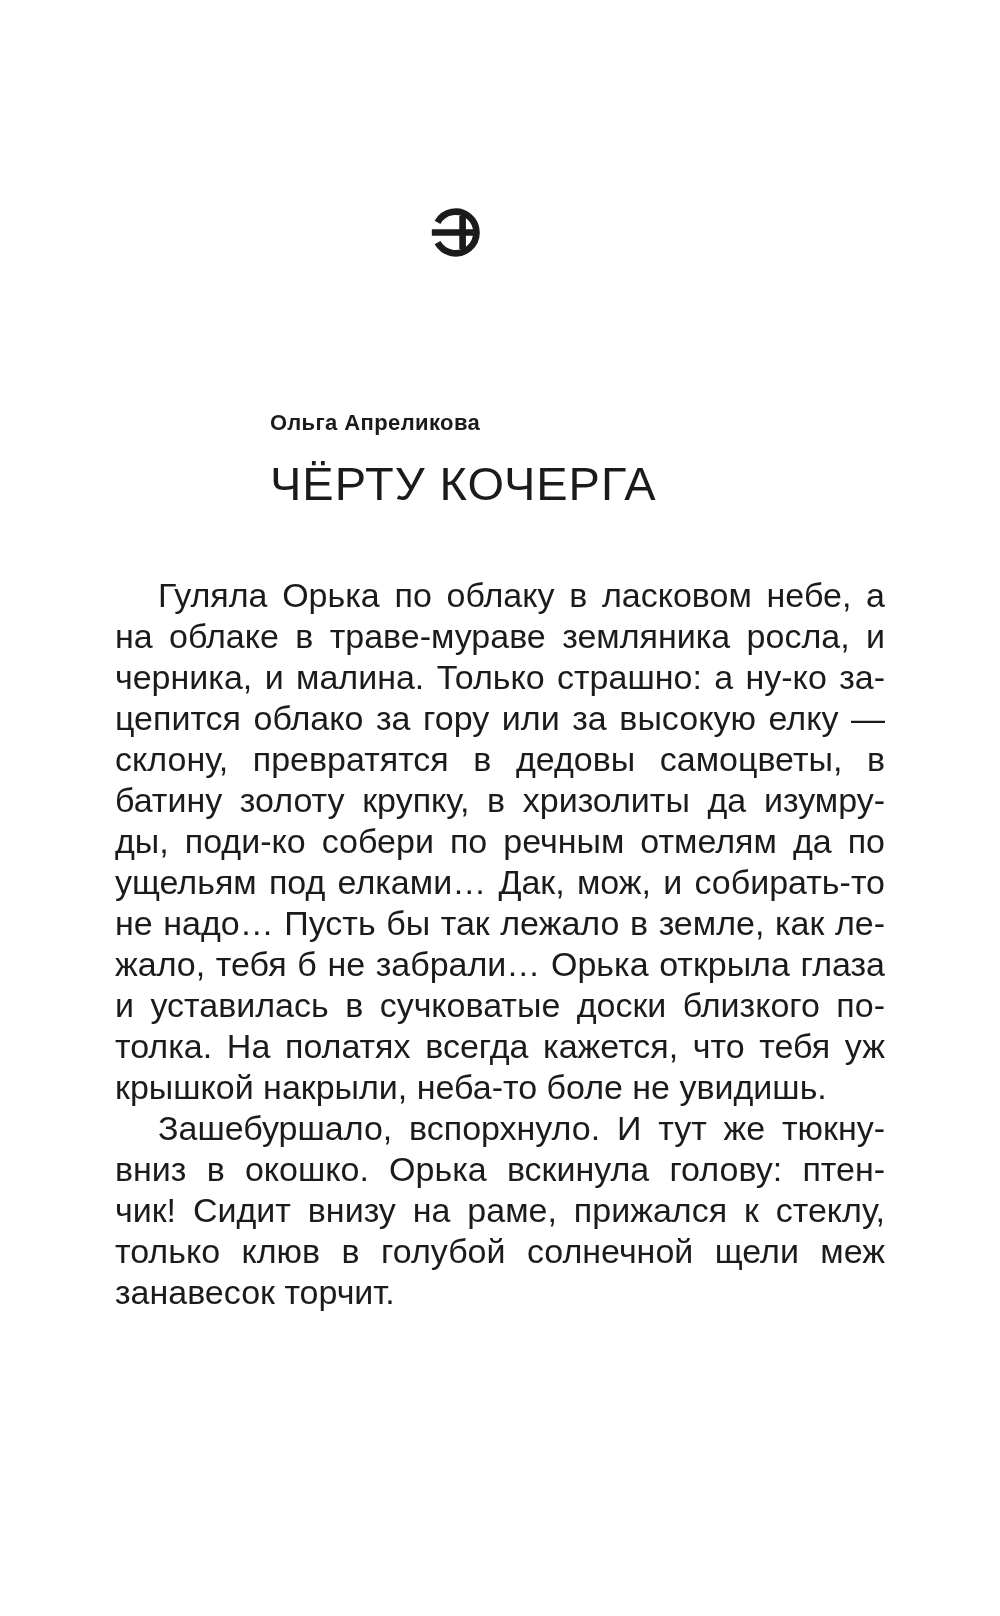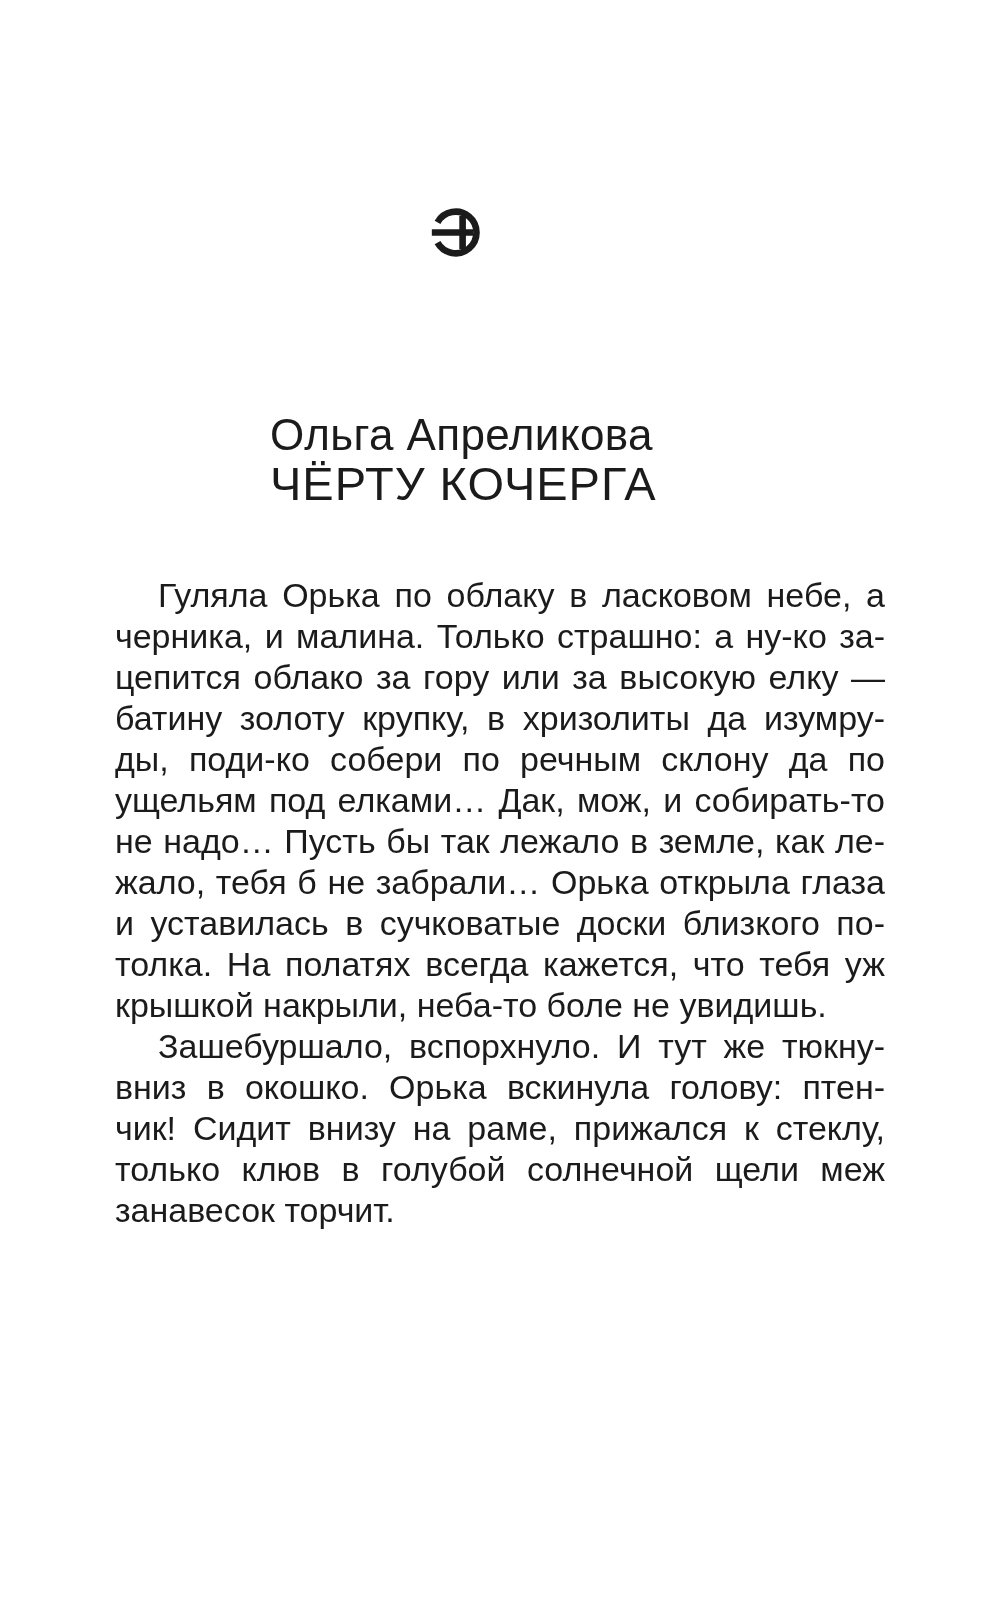--- a/index.html
+++ b/index.html
@@ -17,22 +17,22 @@
     top: 206px;
     left: 429px;
     width: 53px;
     height: 53px;
   }
   .logo svg { display: block; width: 100%; height: 100%; }
   .author {
     position: absolute;
     top: 410px;
     left: 270px;
-    font-size: 44px;
-    font-weight: 400;
+    font-size: 22px;
+    font-weight: 700;
     letter-spacing: 0.4px;
     white-space: nowrap;
   }
   .title {
     position: absolute;
     top: 456px;
     left: 270px;
     font-size: 47px;
     font-weight: 300;
     letter-spacing: 1px;
@@ -67,24 +67,26 @@
     </svg>
   </div>
 
   <div class="author">Ольга Апреликова</div>
   <div class="title">ЧЁРТУ КОЧЕРГА</div>
 
   <div class="bodytext">
 
     <div>
       <div class="line first">Гуляла Орька по облаку в ласковом небе, а</div>
+      <div class="line">на облаке в траве-мураве земляника росла, и</div>
       <div class="line">черника, и малина. Только страшно: а ну-ко за-</div>
       <div class="line">цепится облако за гору или за высокую елку —</div>
+      <div class="line">склону, превратятся в дедовы самоцветы, в</div>
       <div class="line">батину золоту крупку, в хризолиты да изумру-</div>
-      <div class="line">ды, поди-ко собери по речным склону да по</div>
+      <div class="line">ды, поди-ко собери по речным отмелям да по</div>
       <div class="line">ущельям под елками… Дак, мож, и собирать-то</div>
       <div class="line">не надо… Пусть бы так лежало в земле, как ле-</div>
       <div class="line">жало, тебя б не забрали… Орька открыла глаза</div>
       <div class="line">и уставилась в сучковатые доски близкого по-</div>
       <div class="line">толка. На полатях всегда кажется, что тебя уж</div>
       <div class="line end">крышкой накрыли, неба-то боле не увидишь.</div>
     </div>
 
     <div>
       <div class="line first">Зашебуршало, вспорхнуло. И тут же тюкну-</div>

